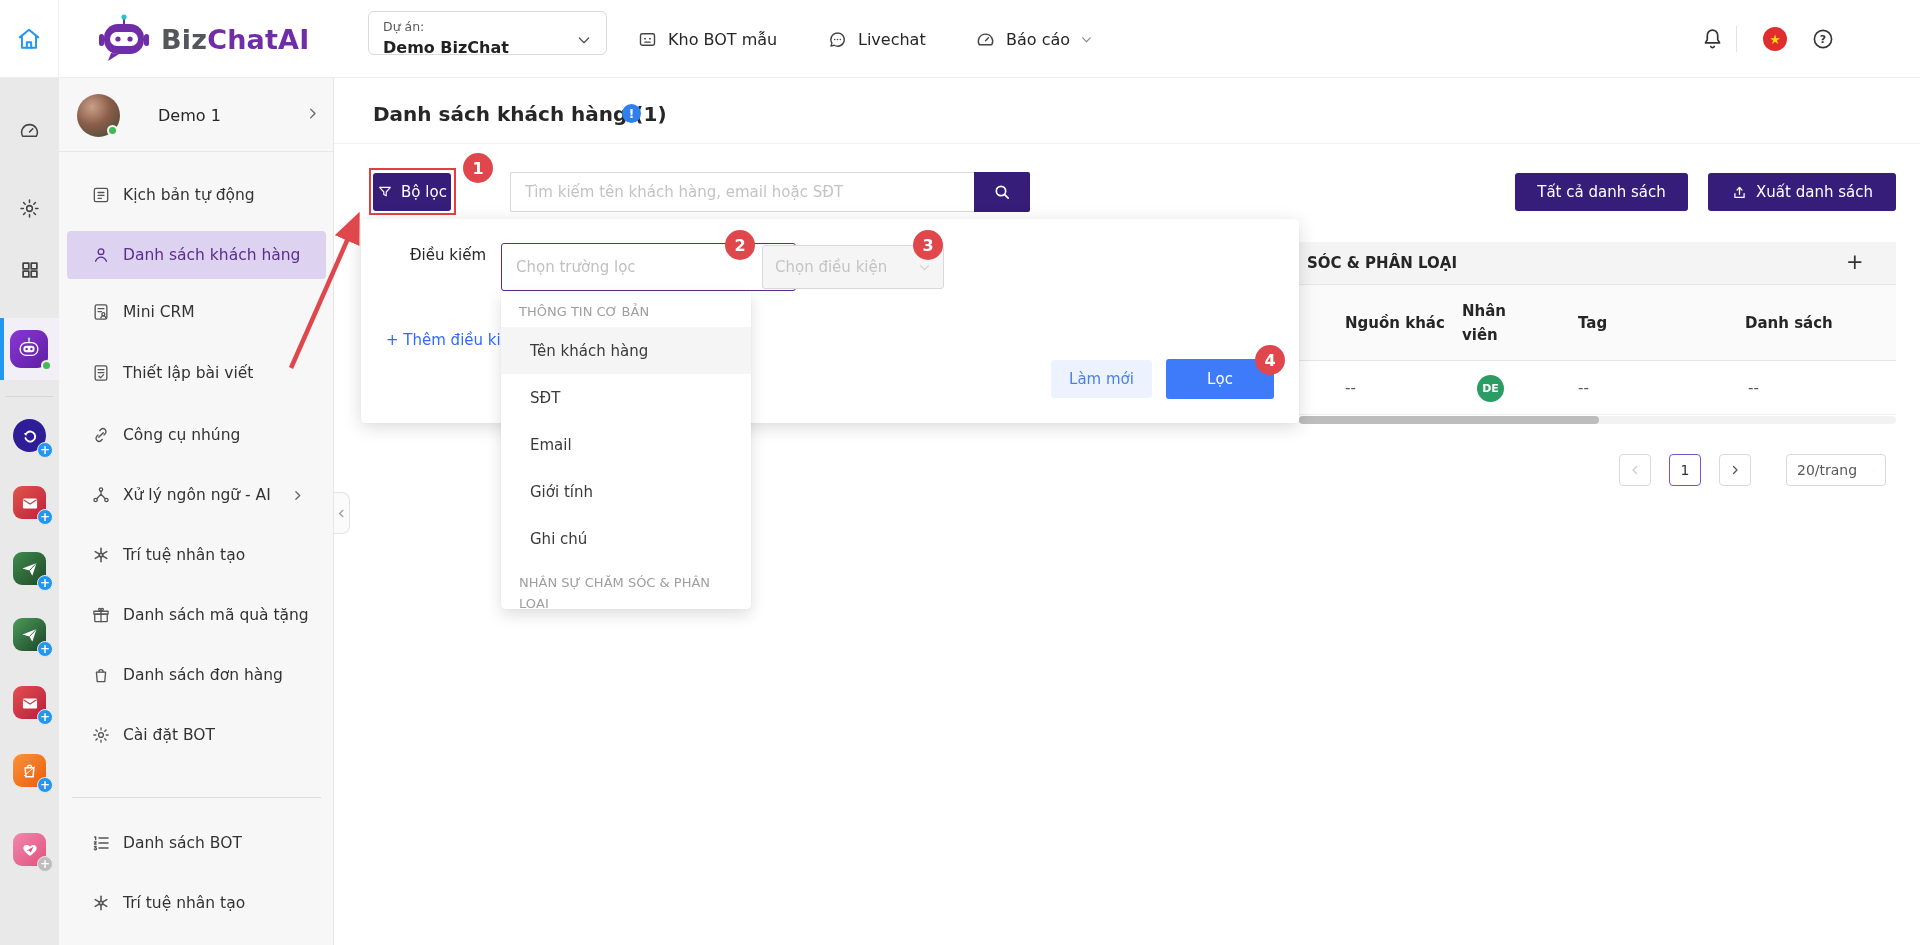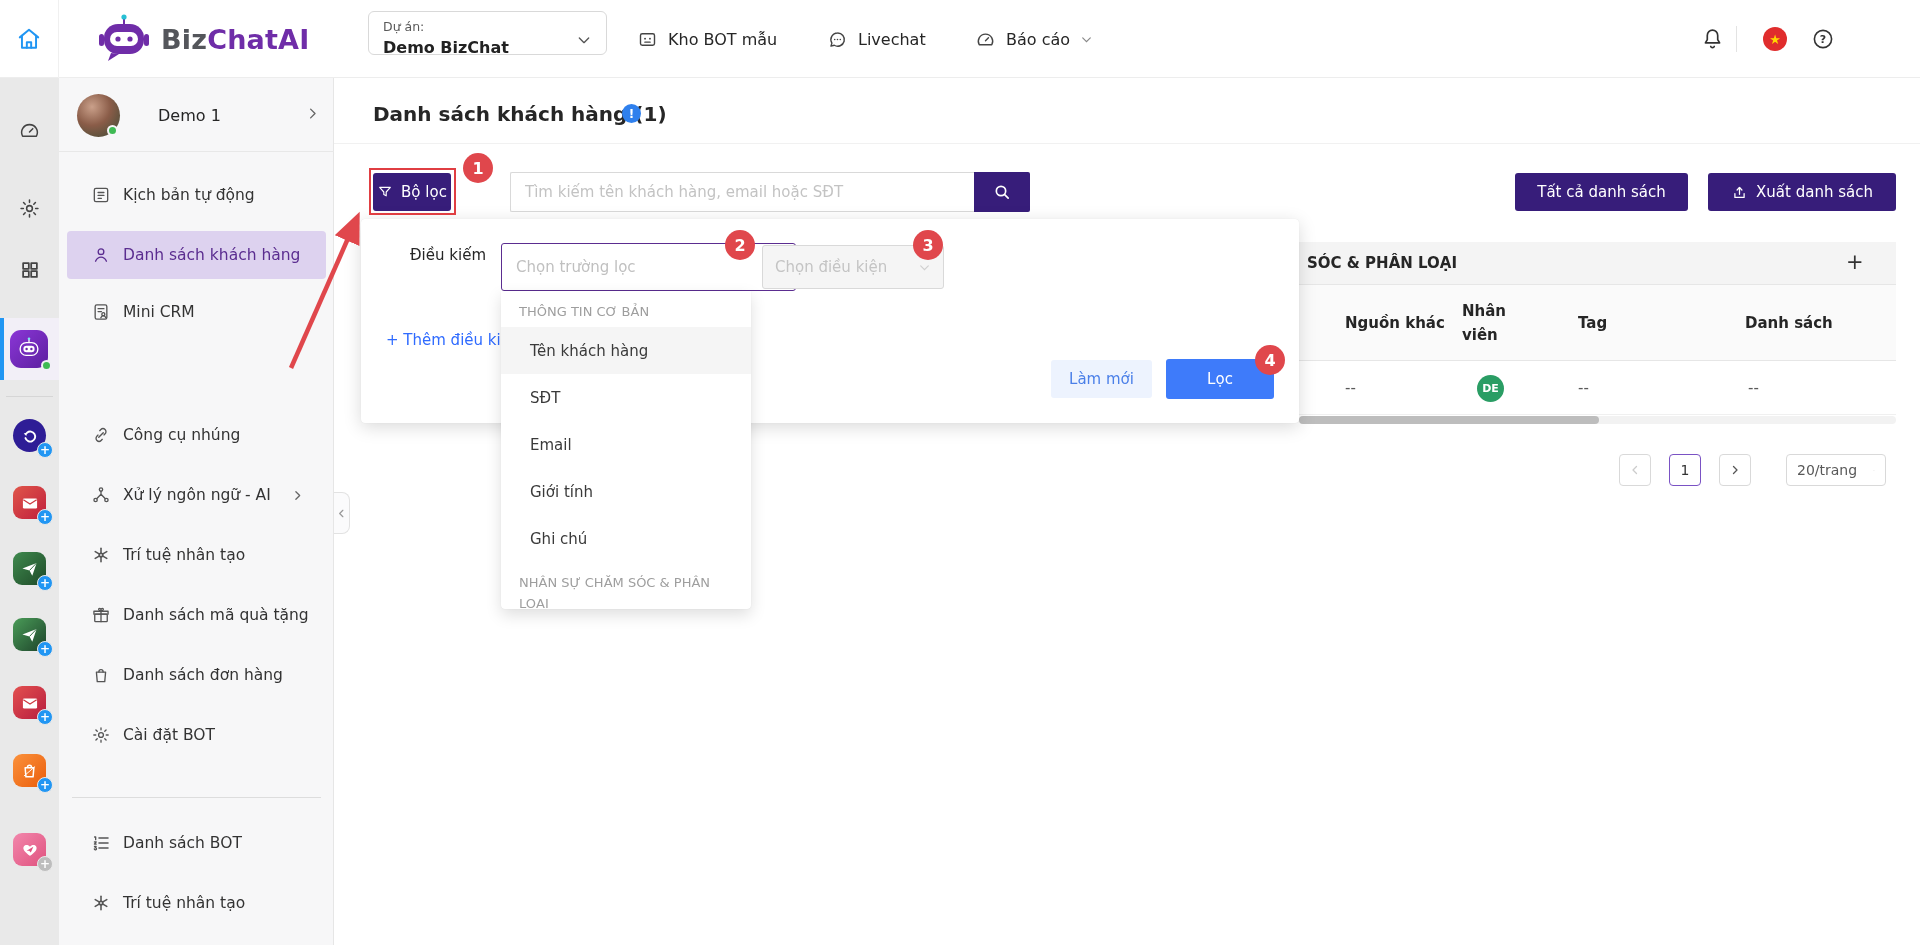--- a/index.html
+++ b/index.html
@@ -316,20 +316,30 @@
     <span class="sb-ico">
         <svg width="20" height="20" viewBox="0 0 24 24">
           <rect x="5" y="3.5" width="14" height="17" rx="2"></rect>
           <path d="M8.5 8h7M8.5 11.5h4"></path>
           <circle cx="14.8" cy="14.6" r="1.8"></circle>
           <path d="M11.8 19c.6-1.6 1.7-2.3 3-2.3s2.4.7 3 2.3"></path>
         </svg>
       </span>
     <span class="sb-label">Mini CRM</span>
   </div>
+  <div class="abs sb-item" style="top:271px">
+    <span class="sb-ico">
+        <svg width="20" height="20" viewBox="0 0 24 24">
+          <rect x="5" y="3.5" width="14" height="17" rx="2"></rect>
+          <path d="M8.5 8h7M8.5 11.5h7"></path>
+          <path d="M9.5 15.8l2 2 3.5-3.8"></path>
+        </svg>
+      </span>
+    <span class="sb-label">Thiết lập bài viết</span>
+  </div>
   <div class="abs sb-item" style="top:333px">
     <span class="sb-ico">
         <svg width="20" height="20" viewBox="0 0 24 24">
           <path d="M10.5 6.8l1.3-1.3a3.6 3.6 0 0 1 5.1 5.1l-1.3 1.3"></path>
           <path d="M13.5 17.2l-1.3 1.3a3.6 3.6 0 0 1-5.1-5.1l1.3-1.3"></path>
           <path d="M9.3 14.7l5.4-5.4"></path>
         </svg>
       </span>
     <span class="sb-label">Công cụ nhúng</span>
   </div>

